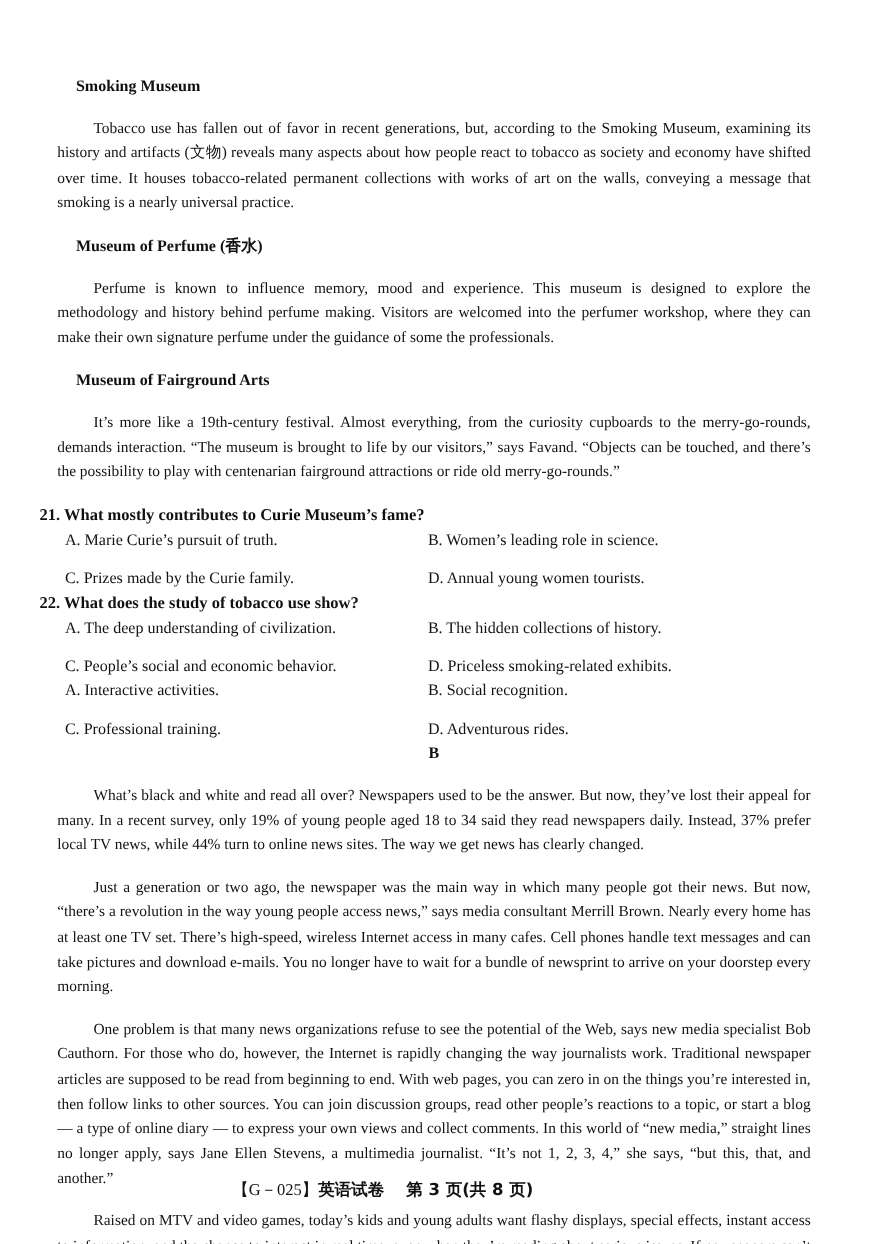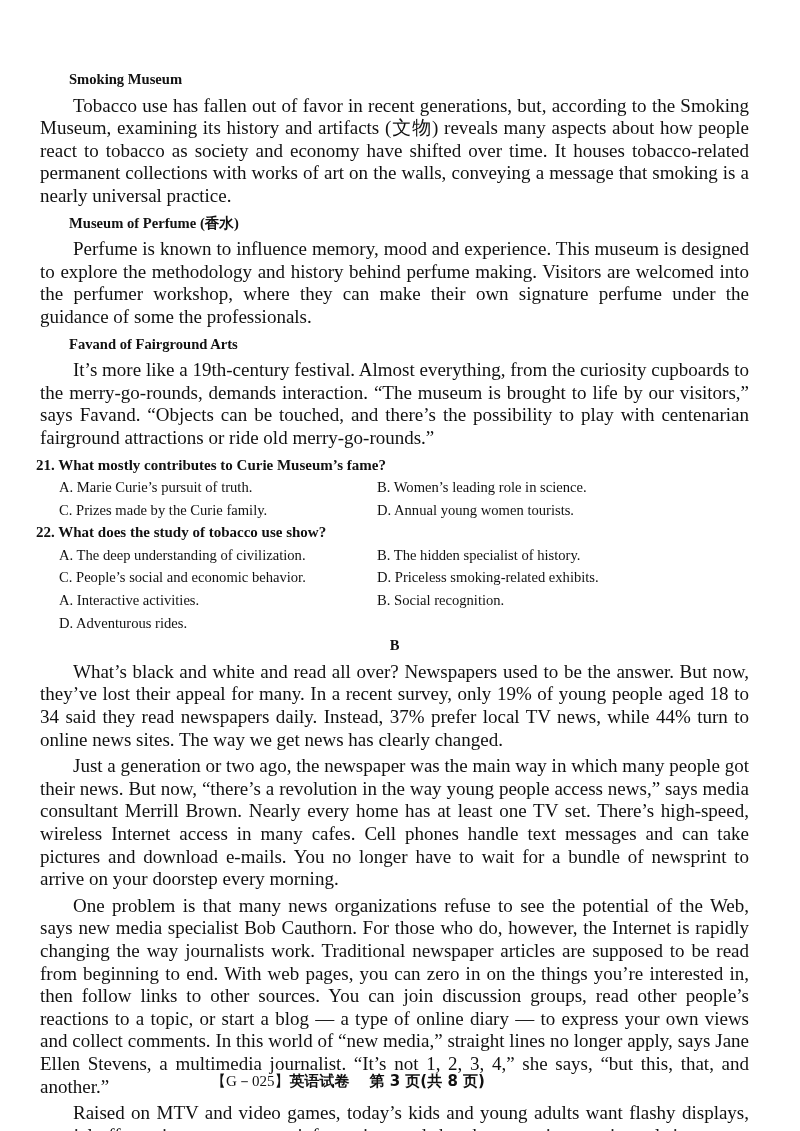--- a/index.html
+++ b/index.html
@@ -2,71 +2,72 @@
 <html><head>
 <meta charset="utf-8">
 <style>
   html, body { margin: 0; padding: 0; background: #ffffff; }
   body {
     width: 800px; height: 1131px; position: relative; overflow: hidden;
     font-family: "Liberation Serif", "DejaVu Serif", serif;
     color: #111111;
   }
   .page { position: absolute; left: 36px; top: 68px; width: 717px; }
-  .line-block { font-size: 19px; line-height: 22.6px; text-align: justify; margin: 4px; }
+  .line-block { font-size: 14px; line-height: 22.6px; text-align: justify; margin: 16px; }
   .heading { font-weight: bold; font-size: 14.6px; line-height: 22.6px; padding-left: 33px; margin: 0; }
   .para { text-indent: 33px; }
   .question { font-size: 15px; line-height: 22.6px; margin: 0; font-weight: bold; }
-  .options { display: grid; grid-template-columns: 318px 1fr; padding-left: 23px; font-size: 14.6px; line-height: 22.6px; }
+  .options { display: grid; grid-template-columns: 318px 1fr; padding-left: 23px; font-size: 14.6px; line-height: 22.6px; gap: 12px; }
   .section-letter { text-align: center; font-weight: bold; font-size: 14.6px; line-height: 22.6px; margin: 0; }
   .footer {
     position: absolute; top: 1072px; left: 0; width: 696px; text-align: center;
     font-size: 15px; font-weight: bold; font-family: "DejaVu Sans", sans-serif;
   }
   .footer .code { font-weight: normal; font-family: "Liberation Serif", serif; }
   .footer .gap { display: inline-block; width: 20px; }
 </style>
 </head>
 <body>
 
 <div class="page">
 
   <p class="heading">Smoking Museum</p>
   <p class="line-block para">Tobacco use has fallen out of favor in recent generations, but, according to the Smoking Museum, examining its history and artifacts (文物) reveals many aspects about how people react to tobacco as society and economy have shifted over time. It houses tobacco-related permanent collections with works of art on the walls, conveying a message that smoking is a nearly universal practice.</p>
 
   <p class="heading">Museum of Perfume (香水)</p>
   <p class="line-block para">Perfume is known to influence memory, mood and experience. This museum is designed to explore the methodology and history behind perfume making. Visitors are welcomed into the perfumer workshop, where they can make their own signature perfume under the guidance of some the professionals.</p>
 
-  <p class="heading">Favand of Fairground Arts</p>
+  <p class="heading">Museum of Fairground Arts</p>
   <p class="line-block para">It’s more like a 19th-century festival. Almost everything, from the curiosity cupboards to the merry-go-rounds, demands interaction. “The museum is brought to life by our visitors,” says Favand. “Objects can be touched, and there’s the possibility to play with centenarian fairground attractions or ride old merry-go-rounds.”</p>
 
   <div>
     <p class="question">21. What mostly contributes to Curie Museum’s fame?</p>
     <div class="options">
       <span>A. Marie Curie’s pursuit of truth.</span>
       <span>B. Women’s leading role in science.</span>
       <span>C. Prizes made by the Curie family.</span>
       <span>D. Annual young women tourists.</span>
     </div>
   </div>
 
   <div>
     <p class="question">22. What does the study of tobacco use show?</p>
     <div class="options">
       <span>A. The deep understanding of civilization.</span>
-      <span>B. The hidden specialist of history.</span>
+      <span>B. The hidden collections of history.</span>
       <span>C. People’s social and economic behavior.</span>
       <span>D. Priceless smoking-related exhibits.</span>
     </div>
   </div>
 
   <div>
     <div class="options">
       <span>A. Interactive activities.</span>
       <span>B. Social recognition.</span>
+      <span>C. Professional training.</span>
       <span>D. Adventurous rides.</span>
     </div>
   </div>
 
   <p class="section-letter">B</p>
   <p class="line-block para">What’s black and white and read all over? Newspapers used to be the answer. But now, they’ve lost their appeal for many. In a recent survey, only 19% of young people aged 18 to 34 said they read newspapers daily. Instead, 37% prefer local TV news, while 44% turn to online news sites. The way we get news has clearly changed.</p>
   <p class="line-block para">Just a generation or two ago, the newspaper was the main way in which many people got their news. But now, “there’s a revolution in the way young people access news,” says media consultant Merrill Brown. Nearly every home has at least one TV set. There’s high-speed, wireless Internet access in many cafes. Cell phones handle text messages and can take pictures and download e-mails. You no longer have to wait for a bundle of newsprint to arrive on your doorstep every morning.</p>
   <p class="line-block para">One problem is that many news organizations refuse to see the potential of the Web, says new media specialist Bob Cauthorn. For those who do, however, the Internet is rapidly changing the way journalists work. Traditional newspaper articles are supposed to be read from beginning to end. With web pages, you can zero in on the things you’re interested in, then follow links to other sources. You can join discussion groups, read other people’s reactions to a topic, or start a blog — a type of online diary — to express your own views and collect comments. In this world of “new media,” straight lines no longer apply, says Jane Ellen Stevens, a multimedia journalist. “It’s not 1, 2, 3, 4,” she says, “but this, that, and another.”</p>
   <p class="line-block para">Raised on MTV and video games, today’s kids and young adults want flashy displays, special effects, instant access to information, and the chance to interact in real time, even when they’re reading about serious issues. If newspapers can’t find creative ways to be more than just ink on paper, some experts suggest, they might disappear completely.</p>
 </div>

